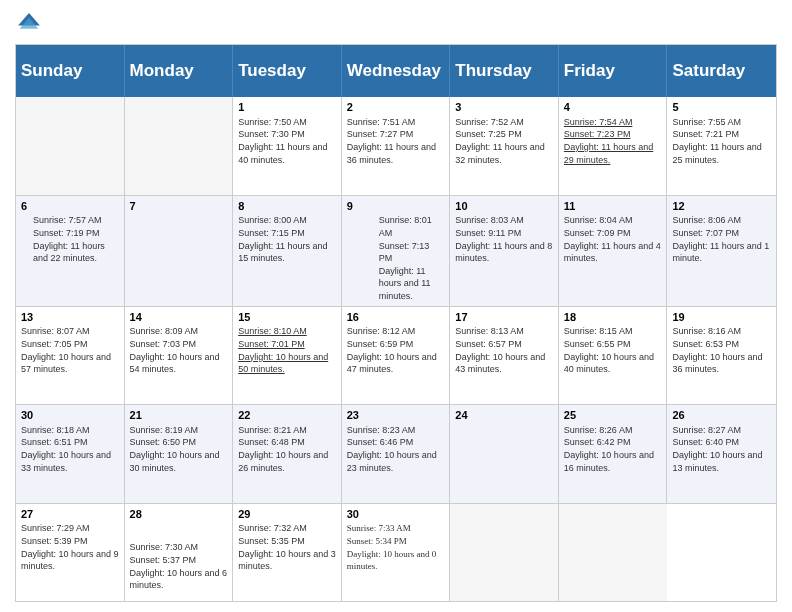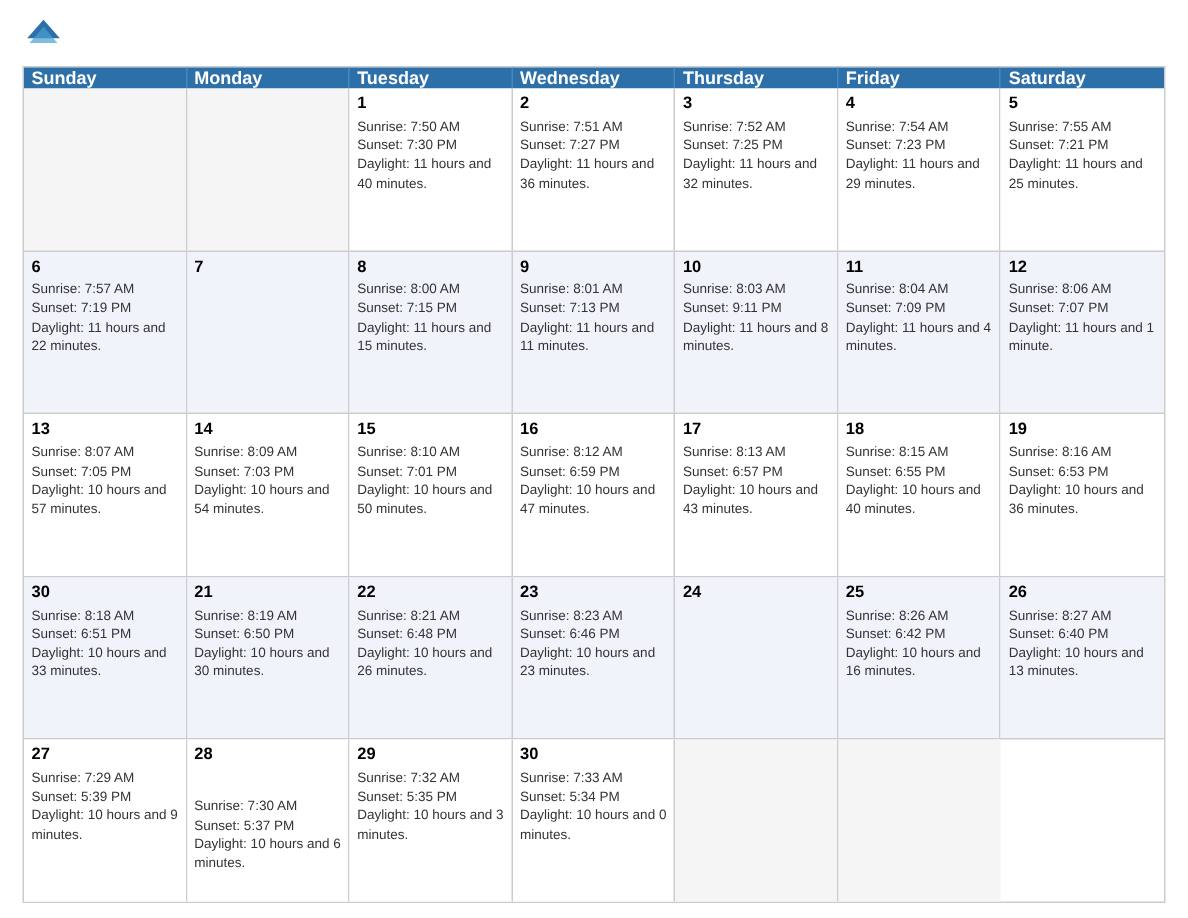--- a/index.html
+++ b/index.html
@@ -66,23 +66,23 @@
       flex-direction: column;
       border: 1px solid #ccc;
     }
     .cal-header-row {
       display: grid;
       grid-template-columns: repeat(7, 1fr);
       background: #2d6fa8;
     }
     .cal-header-cell {
       color: #fff;
-      font-size: 12px;
-      font-weight: bold;
-      padding: 0 5px;
+      font-size: 17px;
+      font-weight: bold;
+      padding: 16px 5px;
       border-right: 1px solid #4a87be;
     }
     .cal-header-cell:last-child { border-right: none; }
     .cal-body {
       flex: 1;
       display: flex;
       flex-direction: column;
     }
     .cal-row {
       display: grid;
@@ -163,50 +163,50 @@
 Daylight: 11 hours and 36 minutes.</div>
           </div>
           <div class="cal-cell">
             <span class="day-num">3</span>
             <div class="cell-text" style="white-space: pre-line;">Sunrise: 7:52 AM
 Sunset: 7:25 PM
 Daylight: 11 hours and 32 minutes.</div>
           </div>
           <div class="cal-cell">
             <span class="day-num">4</span>
-            <div class="cell-text" style="white-space: pre-line;">Sunrise: 7:54 AM
+            <div class="cell-text" style="white-space: pre-line; text-decoration: underline;">Sunrise: 7:54 AM
 Sunset: 7:23 PM
 Daylight: 11 hours and 29 minutes.</div>
           </div>
           <div class="cal-cell">
             <span class="day-num">5</span>
             <div class="cell-text" style="white-space: pre-line;">Sunrise: 7:55 AM
 Sunset: 7:21 PM
 Daylight: 11 hours and 25 minutes.</div>
           </div>
         </div>
         <div class="cal-row">
           <div class="cal-cell alt-row">
             <span class="day-num">6</span>
-            <div class="cell-text" style="white-space: pre-line;">Sunrise: 7:57 AM
+            <div class="cell-text" style="white-space: pre-line; margin-left: 12px;">Sunrise: 7:57 AM
 Sunset: 7:19 PM
 Daylight: 11 hours and 22 minutes.</div>
           </div>
           <div class="cal-cell alt-row">
             <span class="day-num">7</span>
           </div>
           <div class="cal-cell alt-row">
             <span class="day-num">8</span>
             <div class="cell-text" style="white-space: pre-line;">Sunrise: 8:00 AM
 Sunset: 7:15 PM
 Daylight: 11 hours and 15 minutes.</div>
           </div>
           <div class="cal-cell alt-row">
             <span class="day-num">9</span>
-            <div class="cell-text" style="white-space: pre-line;">Sunrise: 8:01 AM
+            <div class="cell-text" style="white-space: pre-line; margin-left: 32px;">Sunrise: 8:01 AM
 Sunset: 7:13 PM
 Daylight: 11 hours and 11 minutes.</div>
           </div>
           <div class="cal-cell alt-row">
             <span class="day-num">10</span>
             <div class="cell-text" style="white-space: pre-line;">Sunrise: 8:03 AM
 Sunset: 9:11 PM
 Daylight: 11 hours and 8 minutes.</div>
           </div>
           <div class="cal-cell alt-row">
@@ -230,21 +230,21 @@
 Daylight: 10 hours and 57 minutes.</div>
           </div>
           <div class="cal-cell">
             <span class="day-num">14</span>
             <div class="cell-text" style="white-space: pre-line;">Sunrise: 8:09 AM
 Sunset: 7:03 PM
 Daylight: 10 hours and 54 minutes.</div>
           </div>
           <div class="cal-cell">
             <span class="day-num">15</span>
-            <div class="cell-text" style="white-space: pre-line;">Sunrise: 8:10 AM
+            <div class="cell-text" style="white-space: pre-line; text-decoration: underline;">Sunrise: 8:10 AM
 Sunset: 7:01 PM
 Daylight: 10 hours and 50 minutes.</div>
           </div>
           <div class="cal-cell">
             <span class="day-num">16</span>
             <div class="cell-text" style="white-space: pre-line;">Sunrise: 8:12 AM
 Sunset: 6:59 PM
 Daylight: 10 hours and 47 minutes.</div>
           </div>
           <div class="cal-cell">
@@ -321,21 +321,21 @@
 Daylight: 10 hours and 6 minutes.</div>
           </div>
           <div class="cal-cell">
             <span class="day-num">29</span>
             <div class="cell-text" style="white-space: pre-line;">Sunrise: 7:32 AM
 Sunset: 5:35 PM
 Daylight: 10 hours and 3 minutes.</div>
           </div>
           <div class="cal-cell">
             <span class="day-num">30</span>
-            <div class="cell-text" style="white-space: pre-line;">Sunrise: 7:33 AM
+            <div class="cell-text" style="white-space: pre-line; font-family: Liberation Serif, serif;">Sunrise: 7:33 AM
 Sunset: 5:34 PM
 Daylight: 10 hours and 0 minutes.</div>
           </div>
           <div class="cal-cell empty"></div>
           <div class="cal-cell empty"></div>
         </div>
       </div>
   </div>
 </div>
 

